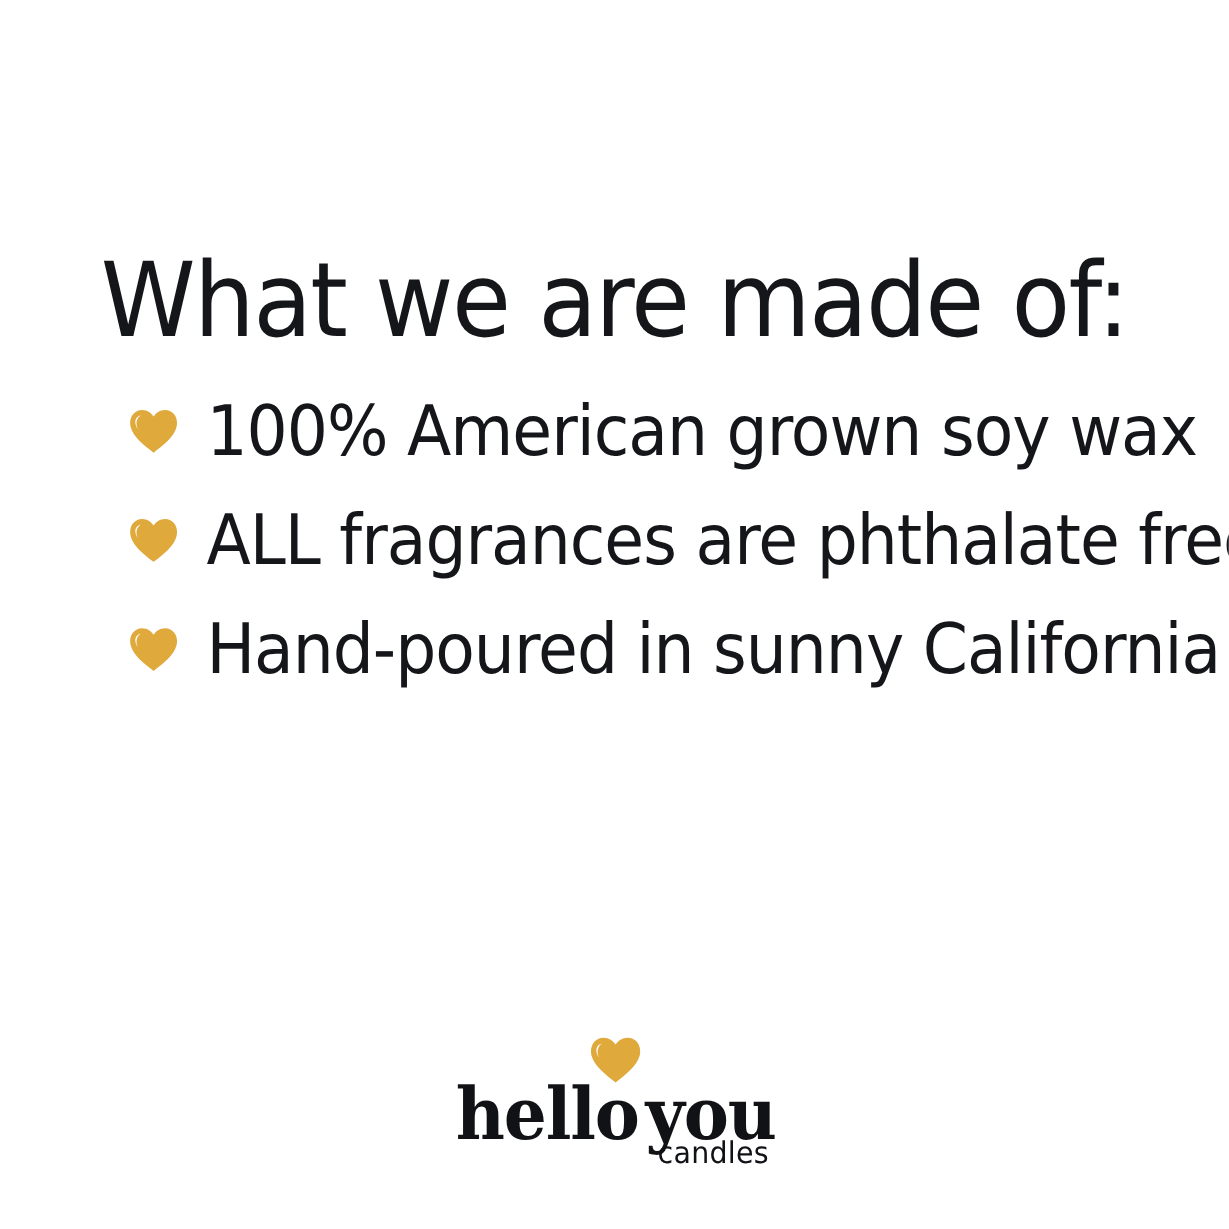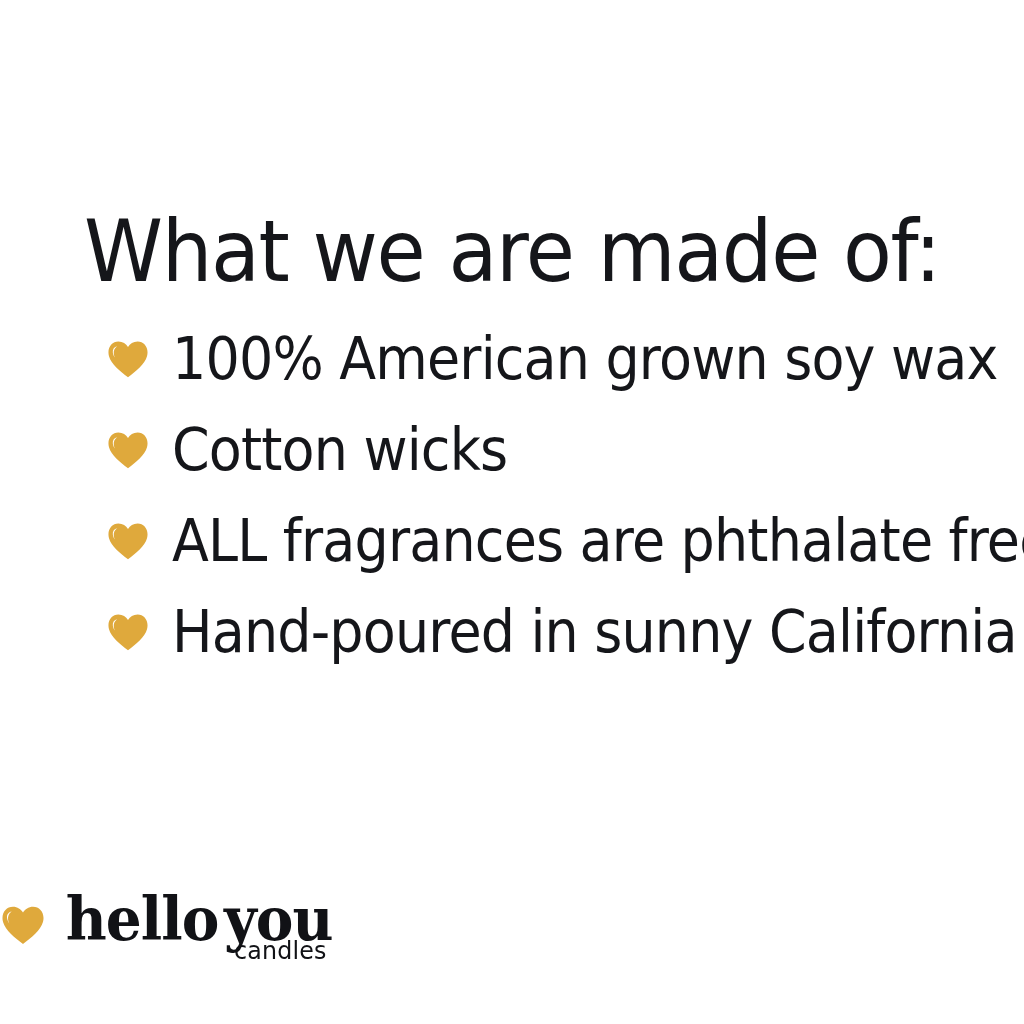--- a/index.html
+++ b/index.html
@@ -78,23 +78,22 @@
   }
 
   
   .brand-logo {
     position: absolute;
     left: 0;
     right: 0;
     top: 862px;
     height: 120px;
     display: flex;
-    flex-direction: row;
+    flex-direction: column;
     align-items: center;
-    gap: 12px;
   }
   .logo-heart {
     width: 42px;
     height: 42px;
     display: block;
     margin-bottom: -6px;
     margin-left: 2px;
   }
   .logo-wordmark {
     position: relative;
@@ -152,27 +151,20 @@
   <ul class="ingredients">
 
     <li class="ingredient-row">
       <svg class="heart-bullet" viewBox="0 0 100 92" aria-hidden="true">
         <path fill="#dfa93c" d="M50 91.5 C 30 76 8 59 2.5 39 C -3 19 9 2.5 26 2.5 C 37 2.5 45 8.5 50 16 C 55 8.5 63 2.5 74 2.5 C 91 2.5 103 19 97.5 39 C 92 59 70 76 50 91.5 Z"></path>
         <path fill="#ffffff" d="M23 14 C 16.5 18 13.5 25.5 14.5 33.5 C 15 37 16 40 17.5 42.5 C 14.5 39 12.5 34 12 29 C 11.2 21.5 15.5 15.5 23 14 Z"></path>
       </svg>
       <span class="ingredient-text">100% American grown soy wax</span>
     </li>
 
-    <li class="ingredient-row">
-      <svg class="heart-bullet" viewBox="0 0 100 92" aria-hidden="true">
-        <path fill="#dfa93c" d="M50 91.5 C 30 76 8 59 2.5 39 C -3 19 9 2.5 26 2.5 C 37 2.5 45 8.5 50 16 C 55 8.5 63 2.5 74 2.5 C 91 2.5 103 19 97.5 39 C 92 59 70 76 50 91.5 Z"></path>
-        <path fill="#ffffff" d="M23 14 C 16.5 18 13.5 25.5 14.5 33.5 C 15 37 16 40 17.5 42.5 C 14.5 39 12.5 34 12 29 C 11.2 21.5 15.5 15.5 23 14 Z"></path>
-      </svg>
-      <span class="ingredient-text">Cotton wicks</span>
-    </li>
 
     <li class="ingredient-row">
       <svg class="heart-bullet" viewBox="0 0 100 92" aria-hidden="true">
         <path fill="#dfa93c" d="M50 91.5 C 30 76 8 59 2.5 39 C -3 19 9 2.5 26 2.5 C 37 2.5 45 8.5 50 16 C 55 8.5 63 2.5 74 2.5 C 91 2.5 103 19 97.5 39 C 92 59 70 76 50 91.5 Z"></path>
         <path fill="#ffffff" d="M23 14 C 16.5 18 13.5 25.5 14.5 33.5 C 15 37 16 40 17.5 42.5 C 14.5 39 12.5 34 12 29 C 11.2 21.5 15.5 15.5 23 14 Z"></path>
       </svg>
       <span class="ingredient-text">ALL fragrances are phthalate free!</span>
     </li>
 
 

